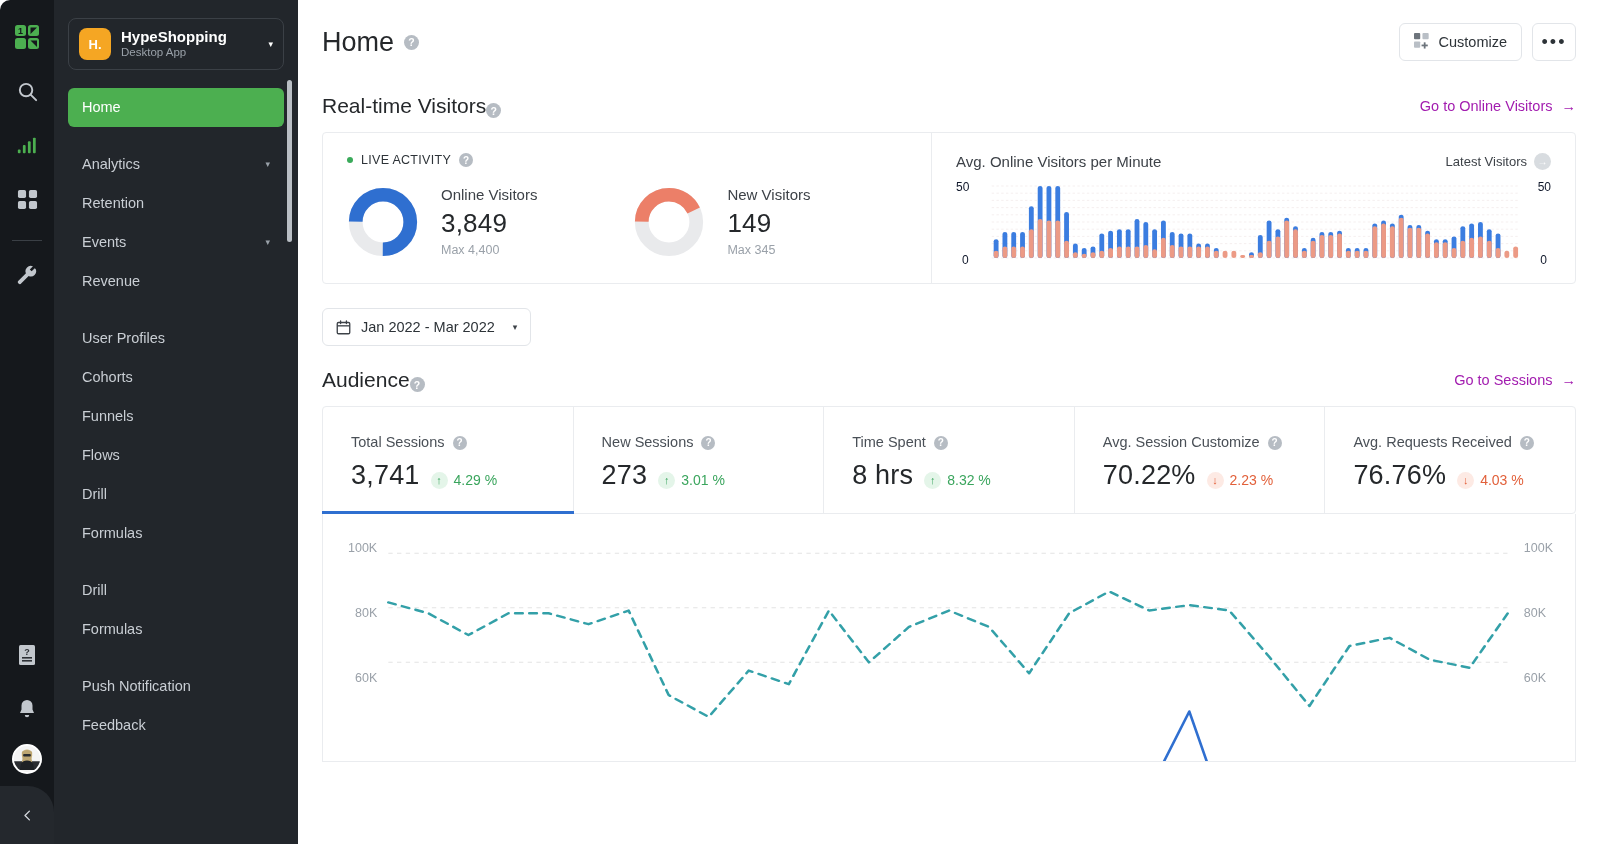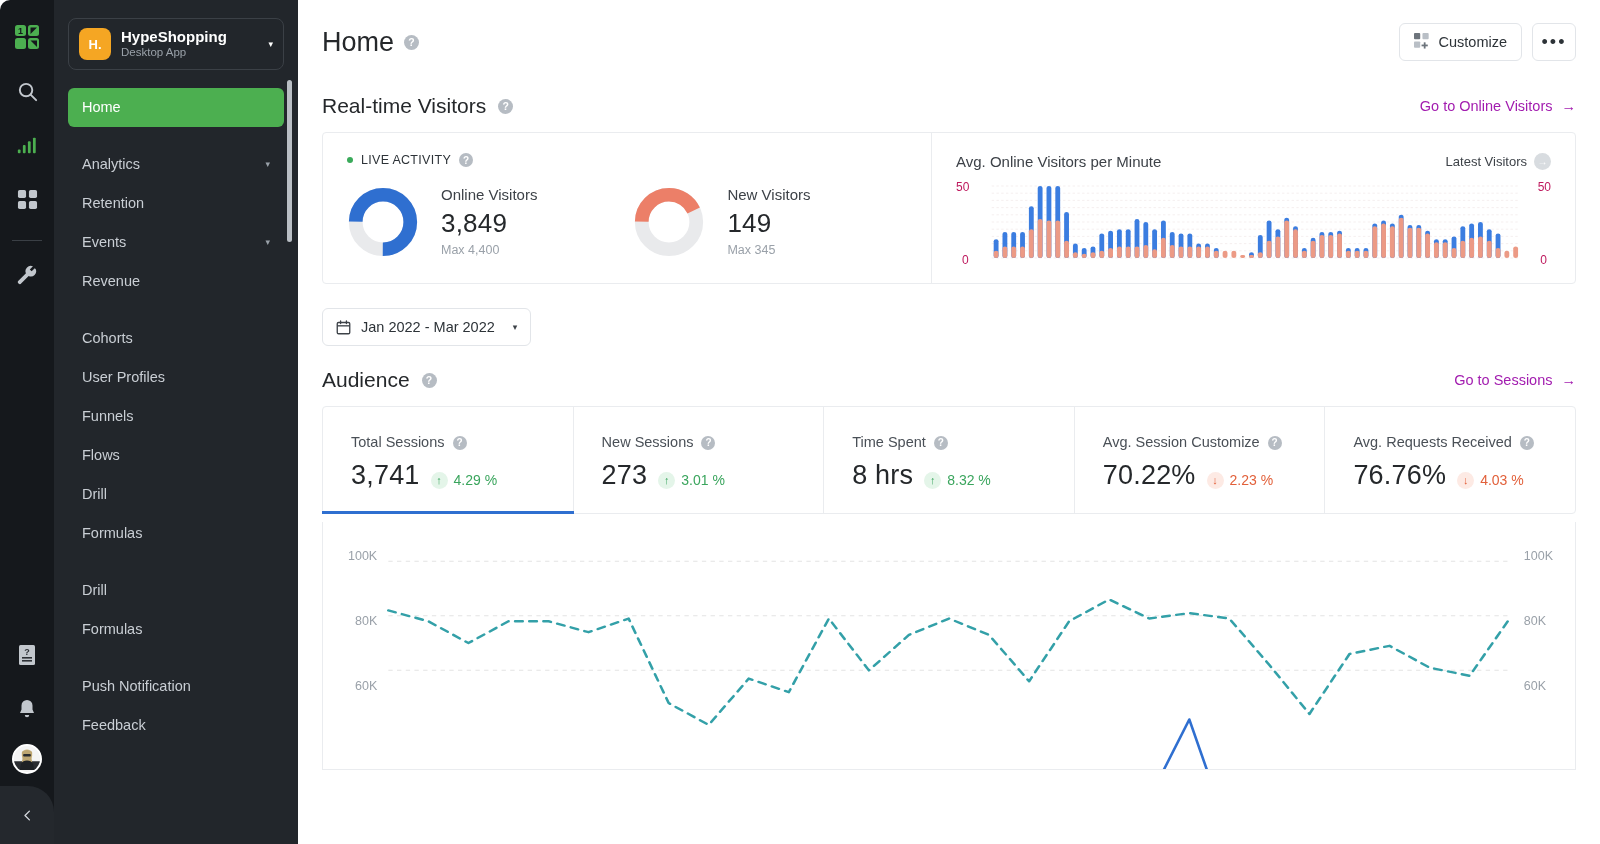--- a/index.html
+++ b/index.html
@@ -113,21 +113,21 @@
     display: flex; align-items: center; gap: 9px;
     font-size: 14.5px; color: #2d3338; cursor: pointer;
   }
   .btn.icon-only { width: 44px; padding: 0; justify-content: center; font-size: 18px; letter-spacing: 2px; }
 
   .section { padding: 0 24px; }
   .section-head {
     display: flex; align-items: center; justify-content: space-between;
     padding: 10px 0 14px 0;
   }
-  .section-title { font-size: 21px; color: #25282b; display: flex; align-items: center; gap: 12px; }
+  .section-title { font-size: 21px; color: #25282b; display: flex; align-items: flex-end; gap: 0; }
   .go-link {
     font-size: 14.5px; color: #a21caf; display: flex; align-items: center; gap: 9px; cursor: pointer;
   }
 
   .panel { border: 1px solid #eaecef; border-radius: 4px; display: flex; }
   .panel-left { flex: 0 0 609px; padding: 20px 12px 24px 24px; border-right: 1px solid #eaecef; }
   .panel-right { flex: 1; padding: 20px 24px 14px 24px; }
 
   .live-row { display: flex; align-items: center; gap: 8px; margin-bottom: 18px; }
   .live-dot { width: 6px; height: 6px; border-radius: 50%; background: #3aaa5a; }
@@ -142,21 +142,21 @@
   .dn-max { font-size: 12.5px; color: #9aa1a9; line-height: 18px; }
 
   .rt-head { display:flex; align-items:flex-end; justify-content:space-between; margin-bottom: 0; }
   .rt-title { font-size: 15px; color: #3d4248; }
   .rt-latest { font-size: 13px; color: #3d4248; display:flex; align-items:center; gap:7px; cursor:pointer; }
   .arrow-circle {
     width: 17px; height: 17px; border-radius: 50%; background: #d8dce0;
     display:inline-flex; align-items:center; justify-content:center; color:#ffffff; font-size: 10px;
   }
   .barchart-wrap { position: relative; height: 92px; margin-top: 6px; }
-  .ax-num { position: absolute; font-size: 12px; color: #be185d; }
+  .ax-num { position: absolute; font-size: 12px; color: #0f172a; }
 
   
   .datepick {
     margin: 24px 24px 0 24px;
     display: inline-flex; align-items: center; gap: 10px;
     border: 1px solid #e2e5e9; border-radius: 6px;
     height: 38px; padding: 0 13px; cursor: pointer;
     font-size: 14.5px; color: #2d3338; background:#fff;
   }
   .cal-ico { width: 15px; height: 15px; }
@@ -179,21 +179,21 @@
   .m-delta.down { color: #e2603a; }
   .badge {
     width: 17px; height: 17px; border-radius: 50%;
     display:inline-flex; align-items:center; justify-content:center; font-size: 11px;
   }
   .badge.up { background: #e4f5e9; color:#3aa55d; }
   .badge.down { background: #fdeae4; color:#e2603a; }
 
   
   .linechart {
-    margin: 8px 24px; border: 1px solid #eaecef; border-top: none;
+    margin: 0 24px; border: 1px solid #eaecef; border-top: none;
     height: 248px; position: relative; overflow: hidden;
   }
   .lc-num { position: absolute; font-size: 12.5px; color: #9aa1a9; }
 </style>
 </head>
 <body>
 
 <div class="app">
 
   <div class="rail">
@@ -294,24 +294,24 @@
         </div>
         <div class="nav-item">
           <span>Events</span>
           <span class="caret">▾</span>
         </div>
         <div class="nav-item">
           <span>Revenue</span>
         </div>
         <div class="nav-gap"></div>
         <div class="nav-item">
+          <span>User Profiles</span>
+        </div>
+        <div class="nav-item">
           <span>Cohorts</span>
-        </div>
-        <div class="nav-item">
-          <span>User Profiles</span>
         </div>
         <div class="nav-item">
           <span>Funnels</span>
         </div>
         <div class="nav-item">
           <span>Flows</span>
         </div>
         <div class="nav-item">
           <span>Drill</span>
         </div>

